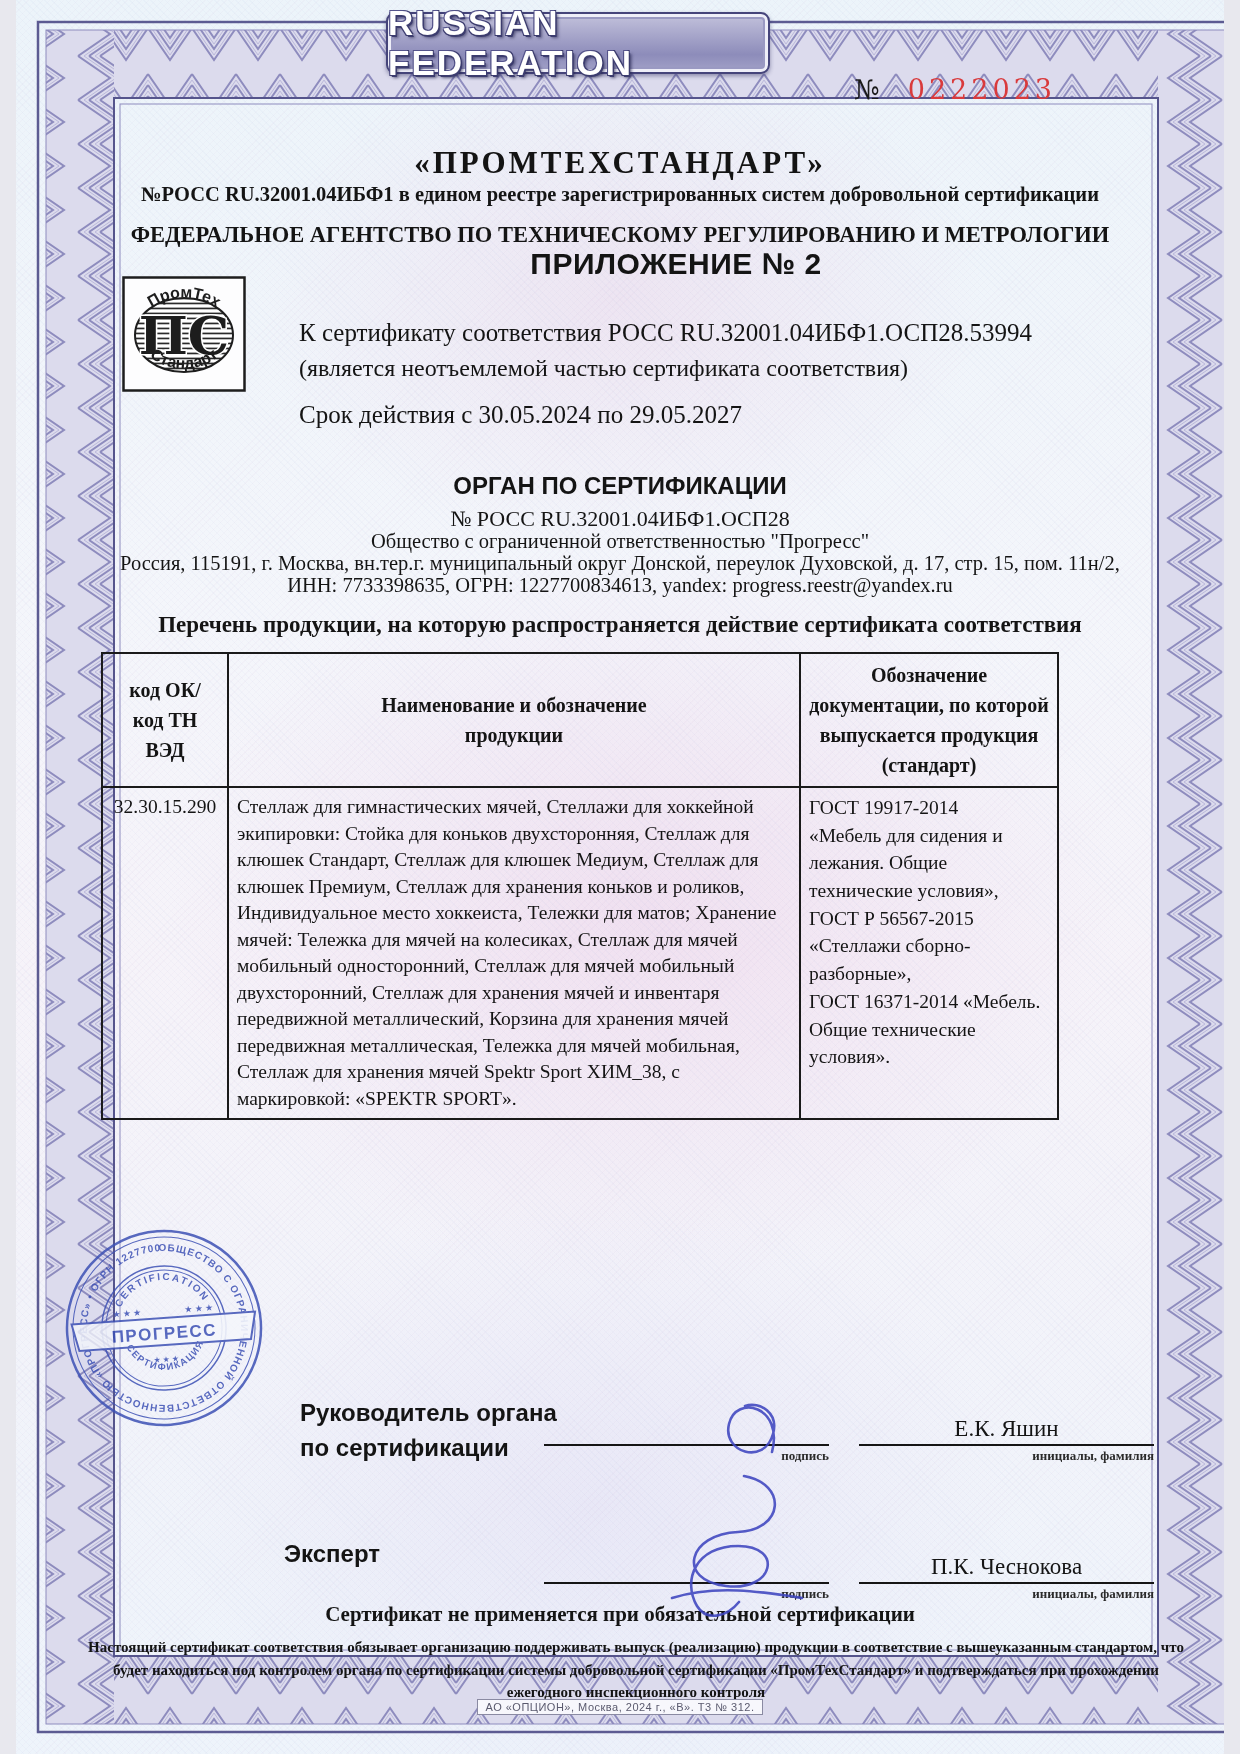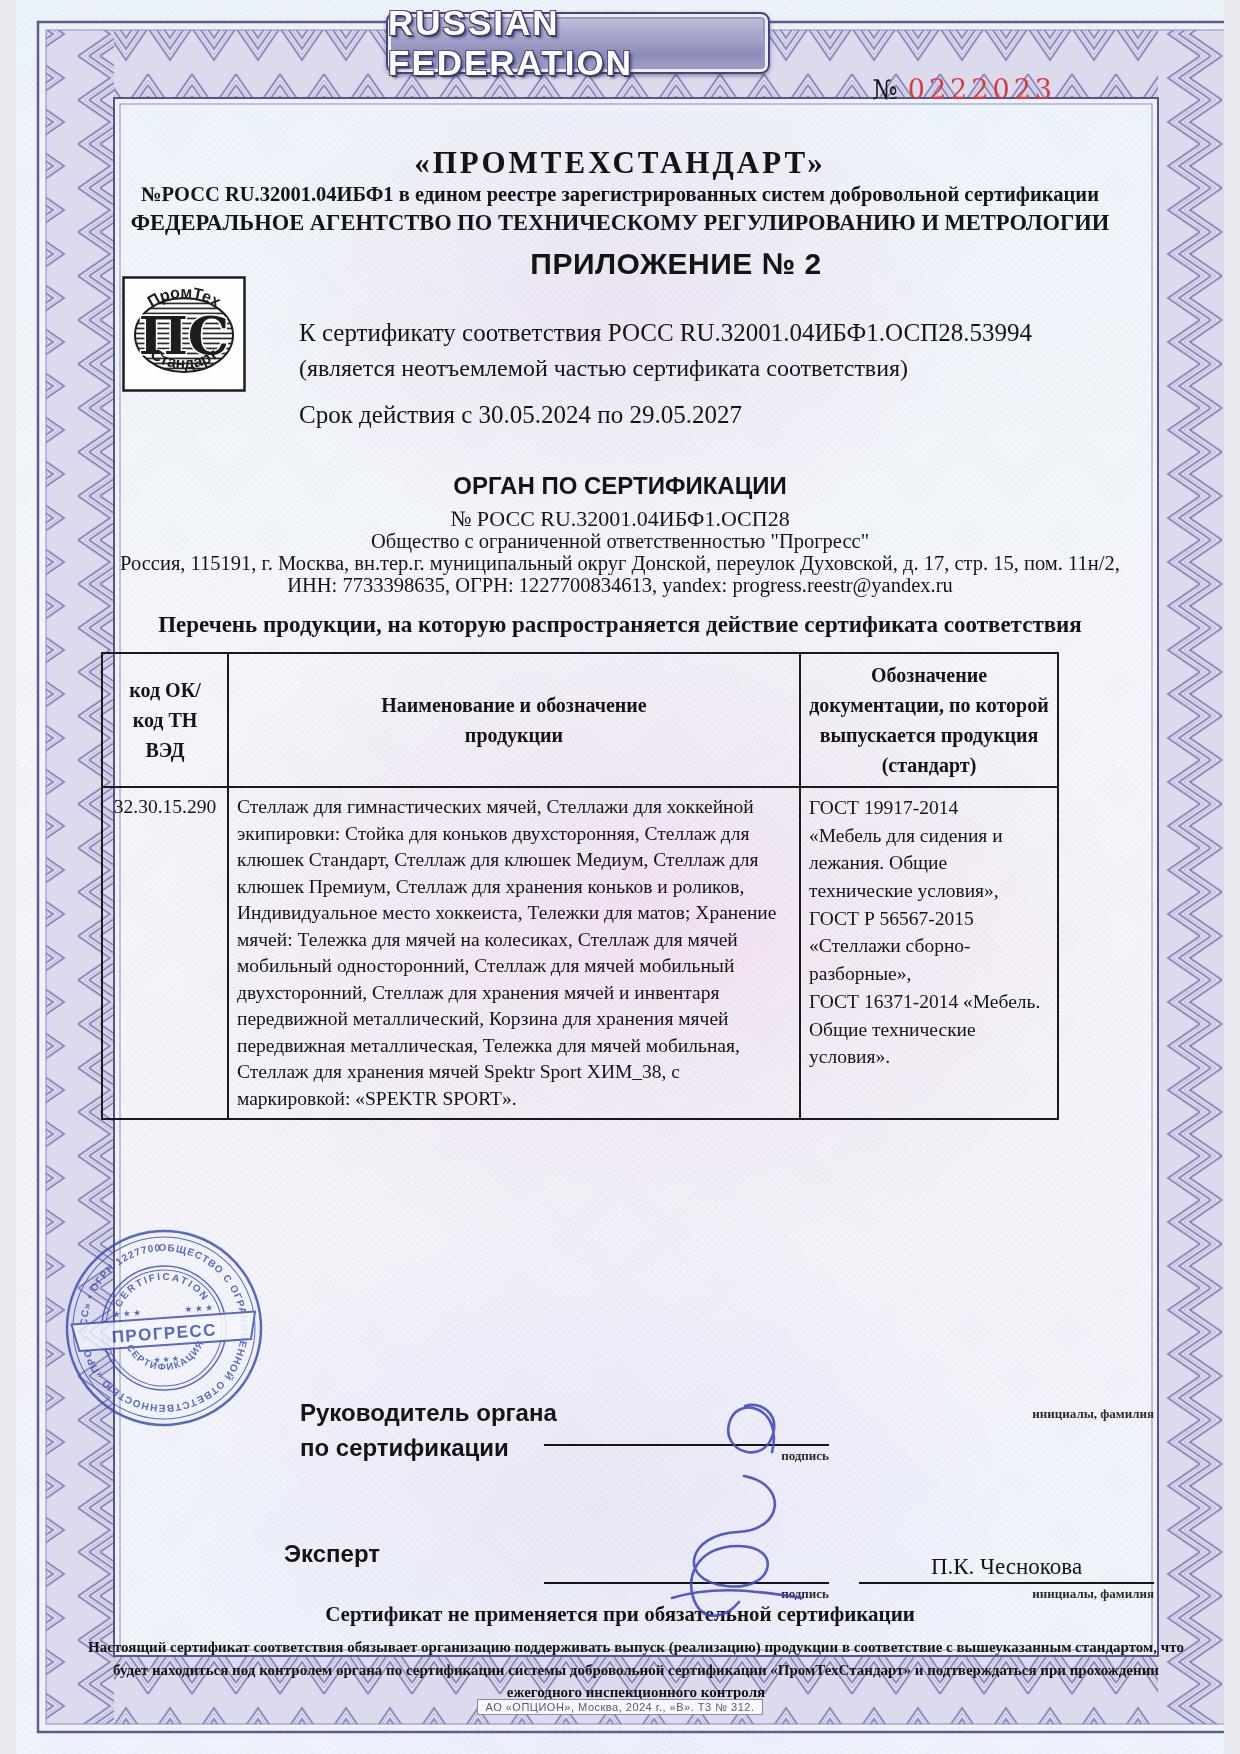--- a/index.html
+++ b/index.html
@@ -29,27 +29,27 @@
     background:linear-gradient(180deg,#c3c2dc,#8d8cba 70%,#a3a2c8);
     border:2px solid #45447a; border-radius:9px;
     box-shadow: inset 0 0 0 3px #eeeef8, inset 0 0 0 5px #9a99c2, 0 2px 4px rgba(40,40,90,.45);
     font-family:"Liberation Sans", sans-serif; font-weight:bold; font-size:35px; letter-spacing:2px;
     color:#ffffff;
     text-shadow:1.5px 1.5px 0 #3c3c6e,-1px -1px 0 #55548c,1px -1px 0 #3c3c6e,-1px 1px 0 #3c3c6e,3px 3px 3px rgba(30,30,70,.55);
   }
 
   .doc-no{left:760px; top:74px; width:280px; text-align:right; z-index:3; font-size:27px;}
   .doc-no .num-label{font-family:"DejaVu Serif", serif; color:#1a1a1a;}
-  .doc-no .num-value{font-family:"DejaVu Serif", serif; color:#d93a3c; letter-spacing:4px; margin-left:10px;}
+  .doc-no .num-value{font-family:"DejaVu Serif", serif; color:#d93a3c; letter-spacing:4px; margin-left:28px;}
 
   .t-line{left:110px; right:110px; z-index:3;}
   .sys1{top:109px; font-size:31px; font-weight:600; letter-spacing:3px;}
   .sys2{top:145px; font-size:31px; font-weight:600; letter-spacing:3px;}
   .registry{top:183px; font-size:20.5px; font-weight:bold;}
-  .agency{top:210px; font-size:22.5px; font-weight:bold;}
+  .agency{top:222px; font-size:22.5px; font-weight:bold;}
   .annex{left:320px; width:680px; top:247px; font-size:30px; font-weight:bold; letter-spacing:.5px; z-index:3;}
 
   .logo-box{left:106px; top:276px; z-index:3;}
 
   .cert-line1{left:283px; top:319px; font-size:25px; z-index:3;}
   .cert-line2{left:283px; top:355px; font-size:24px; z-index:3;}
   .validity{left:283px; top:401px; font-size:25px; z-index:3;}
 
   .org-heading{top:472px; font-size:24px; font-weight:bold; z-index:3;}
   .org-number{top:506px; font-size:22px; z-index:3;}
@@ -229,20 +229,21 @@
     </tbody>
   </table>
 
   <div class="abs sig-label1 sans pre">Руководитель органа
 по сертификации</div>
   <div class="abs sig-field1">
     <div class="sig-space"></div>
     <div class="sig-caption serif">подпись</div>
   </div>
   <div class="abs sig-name1">
+    <div class="sig-name-text serif">Е.К. Яшин</div>
     <div class="sig-caption serif">инициалы, фамилия</div>
   </div>
 
   <div class="abs sig-label2 sans">Эксперт</div>
   <div class="abs sig-field2">
     <div class="sig-space"></div>
     <div class="sig-caption serif">подпись</div>
   </div>
   <div class="abs sig-name2">
     <div class="sig-name-text serif">П.К. Чеснокова</div>

